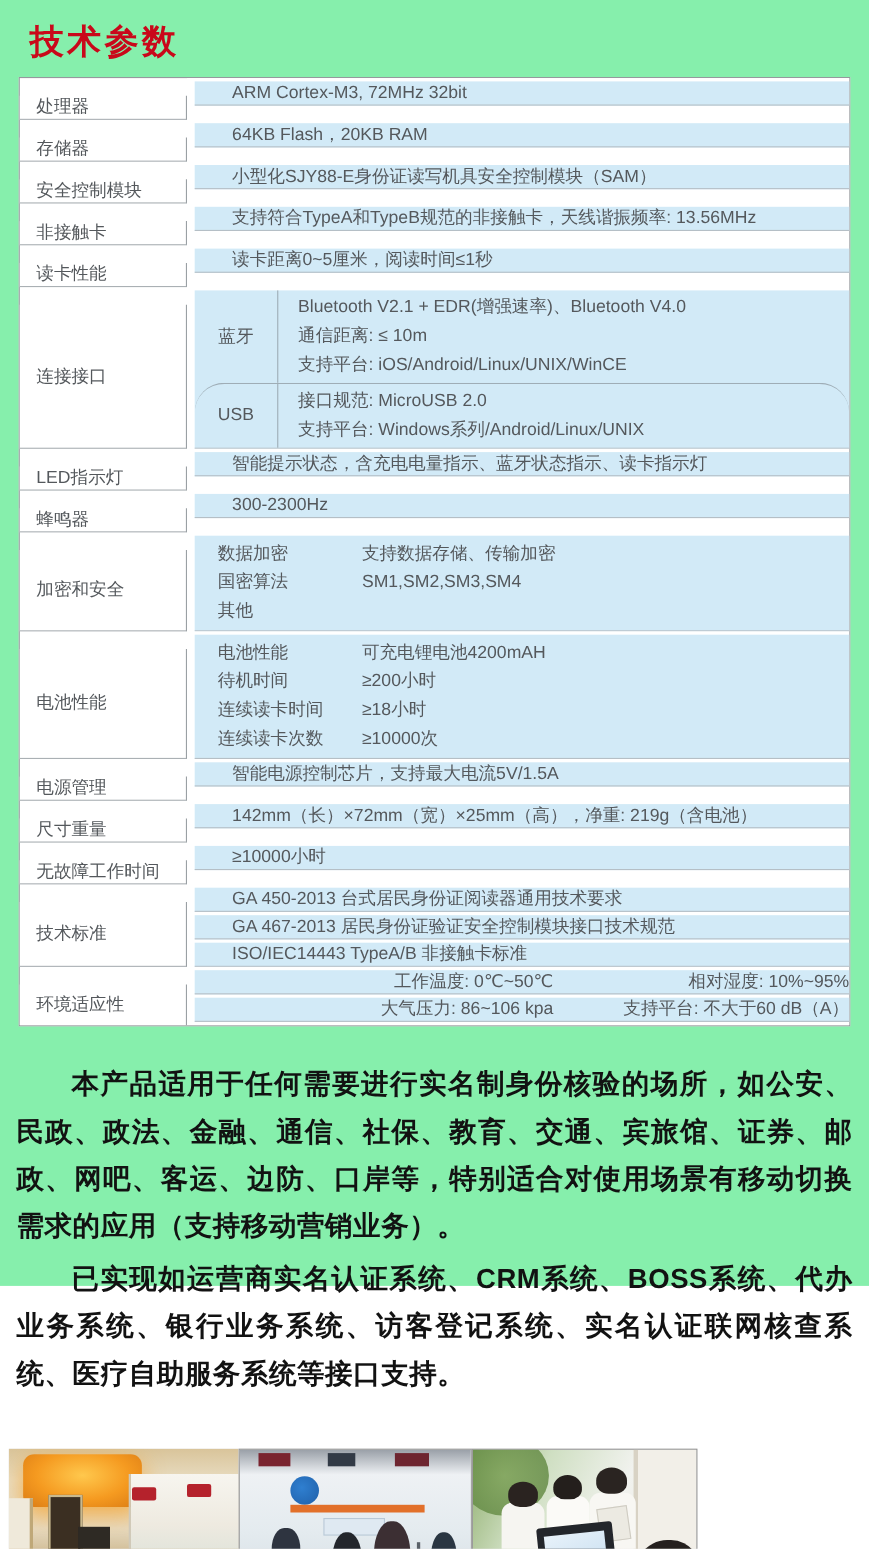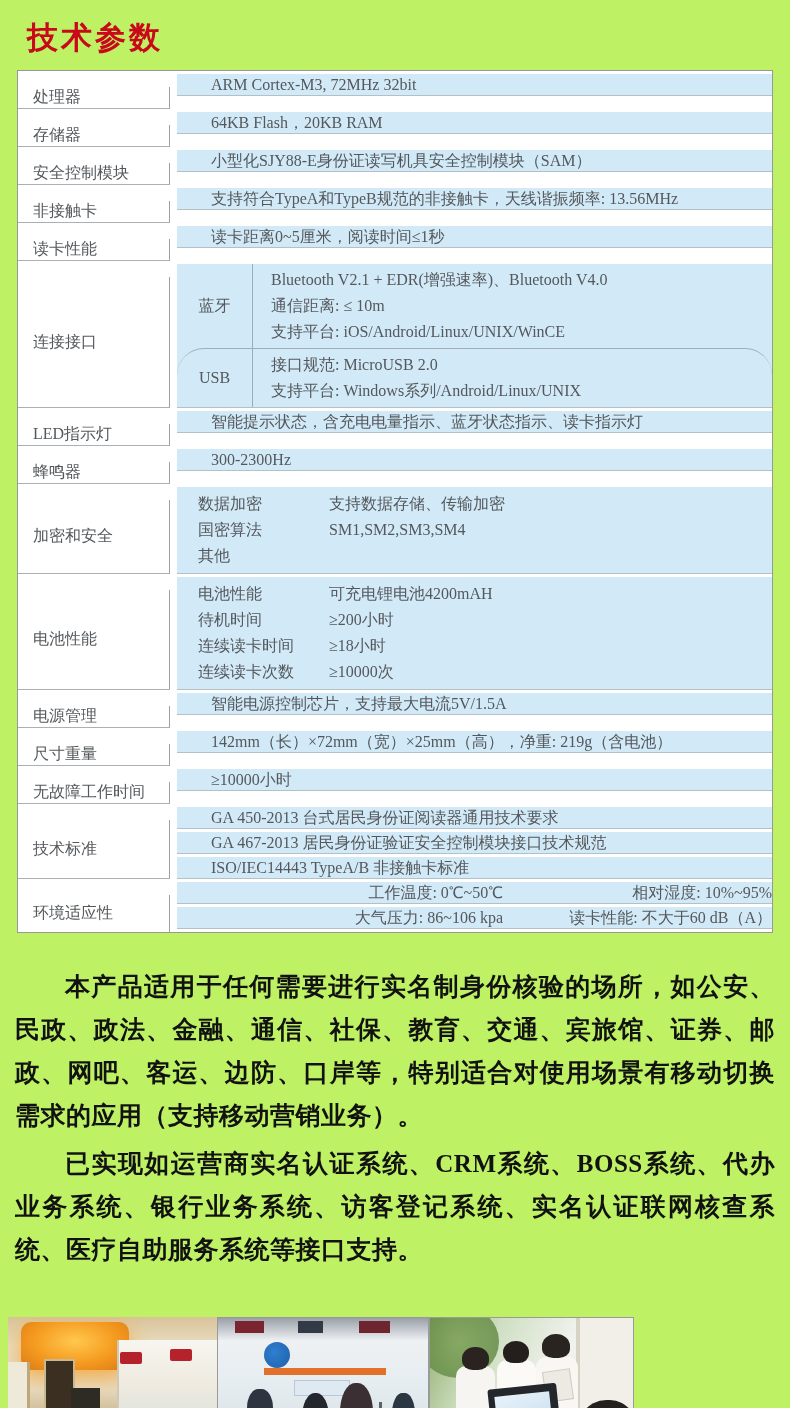--- a/index.html
+++ b/index.html
@@ -1,21 +1,21 @@
 <!DOCTYPE html>
 <html><head>
 <meta charset="utf-8">
 <style>
   html,body{margin:0;padding:0;}
   body{
     width:790px;height:1408px;background:#ffffff;overflow:hidden;
     font-family:"Liberation Sans","DejaVu Sans",sans-serif;
     -webkit-font-smoothing:antialiased;
   }
-  .page{position:relative;width:790px;height:1408px;background:#bef264;font-family:Liberation Serif, serif;}
+  .page{position:relative;width:790px;height:1169px;background:#86efac;}
 
   
   .title{
     color:#c9081a;font-size:31px;font-weight:bold;letter-spacing:3px;
     margin:0;padding:21px 0 15px 27px;line-height:34px;
   }
 
   
   .spec{
     margin-left:17px;width:754px;border:1px solid #95999d;background:#fff;
@@ -275,21 +275,21 @@
       </div>
       <div class="row">
         <div class="lbl">环境适应性</div>
         <div class="val">
           <div class="cell simple dual">
             <span>工作温度: 0℃~50℃</span>
             <span>相对湿度: 10%~95%</span>
           </div>
           <div class="cell simple dual">
             <span>大气压力: 86~106 kpa</span>
-            <span>读卡性能: 不大于60 dB（A）</span>
+            <span>支持平台: 不大于60 dB（A）</span>
           </div>
         </div>
       </div>
     </div>
 
   <div class="paras">
     <p>本产品适用于任何需要进行实名制身份核验的场所，如公安、民政、政法、金融、通信、社保、教育、交通、宾旅馆、证券、邮政、网吧、客运、边防、口岸等，特别适合对使用场景有移动切换需求的应用（支持移动营销业务）。</p>
     <p>已实现如运营商实名认证系统、CRM系统、BOSS系统、代办业务系统、银行业务系统、访客登记系统、实名认证联网核查系统、医疗自助服务系统等接口支持。</p>
   </div>
 

